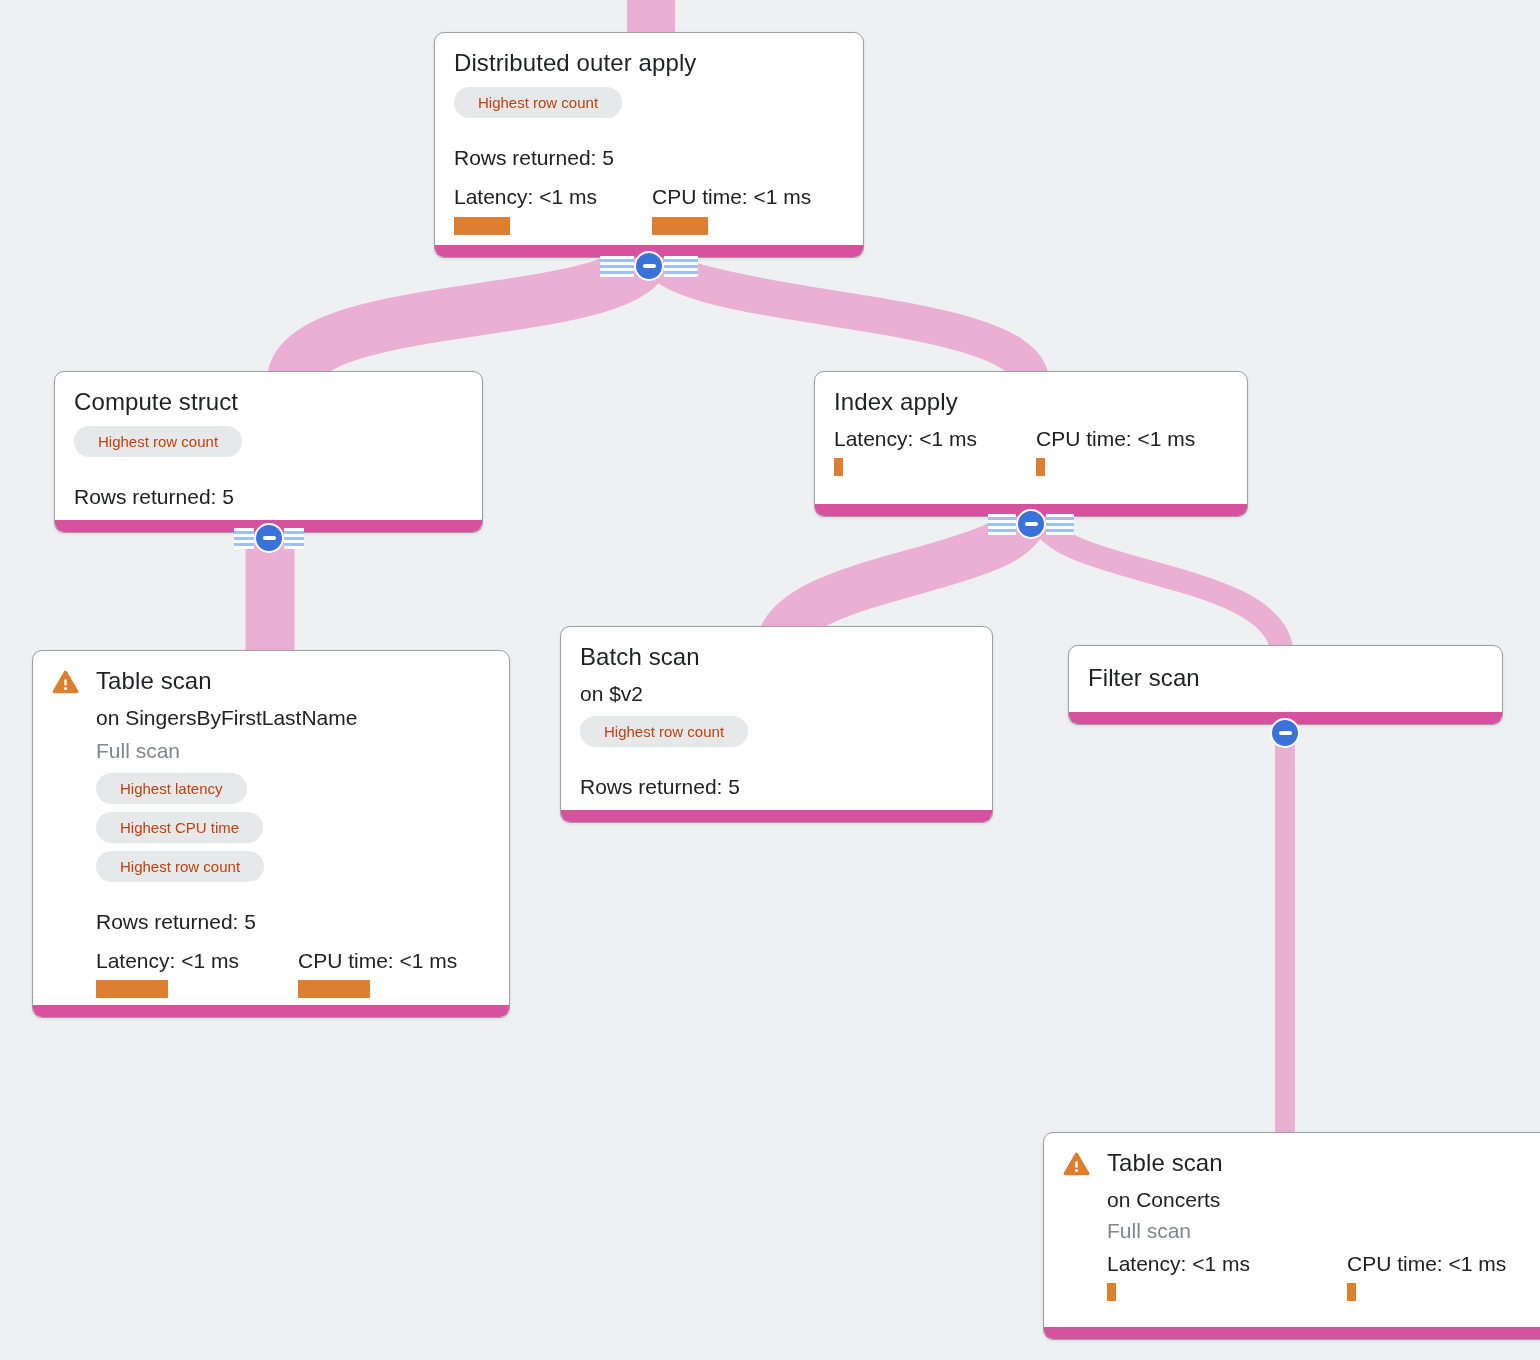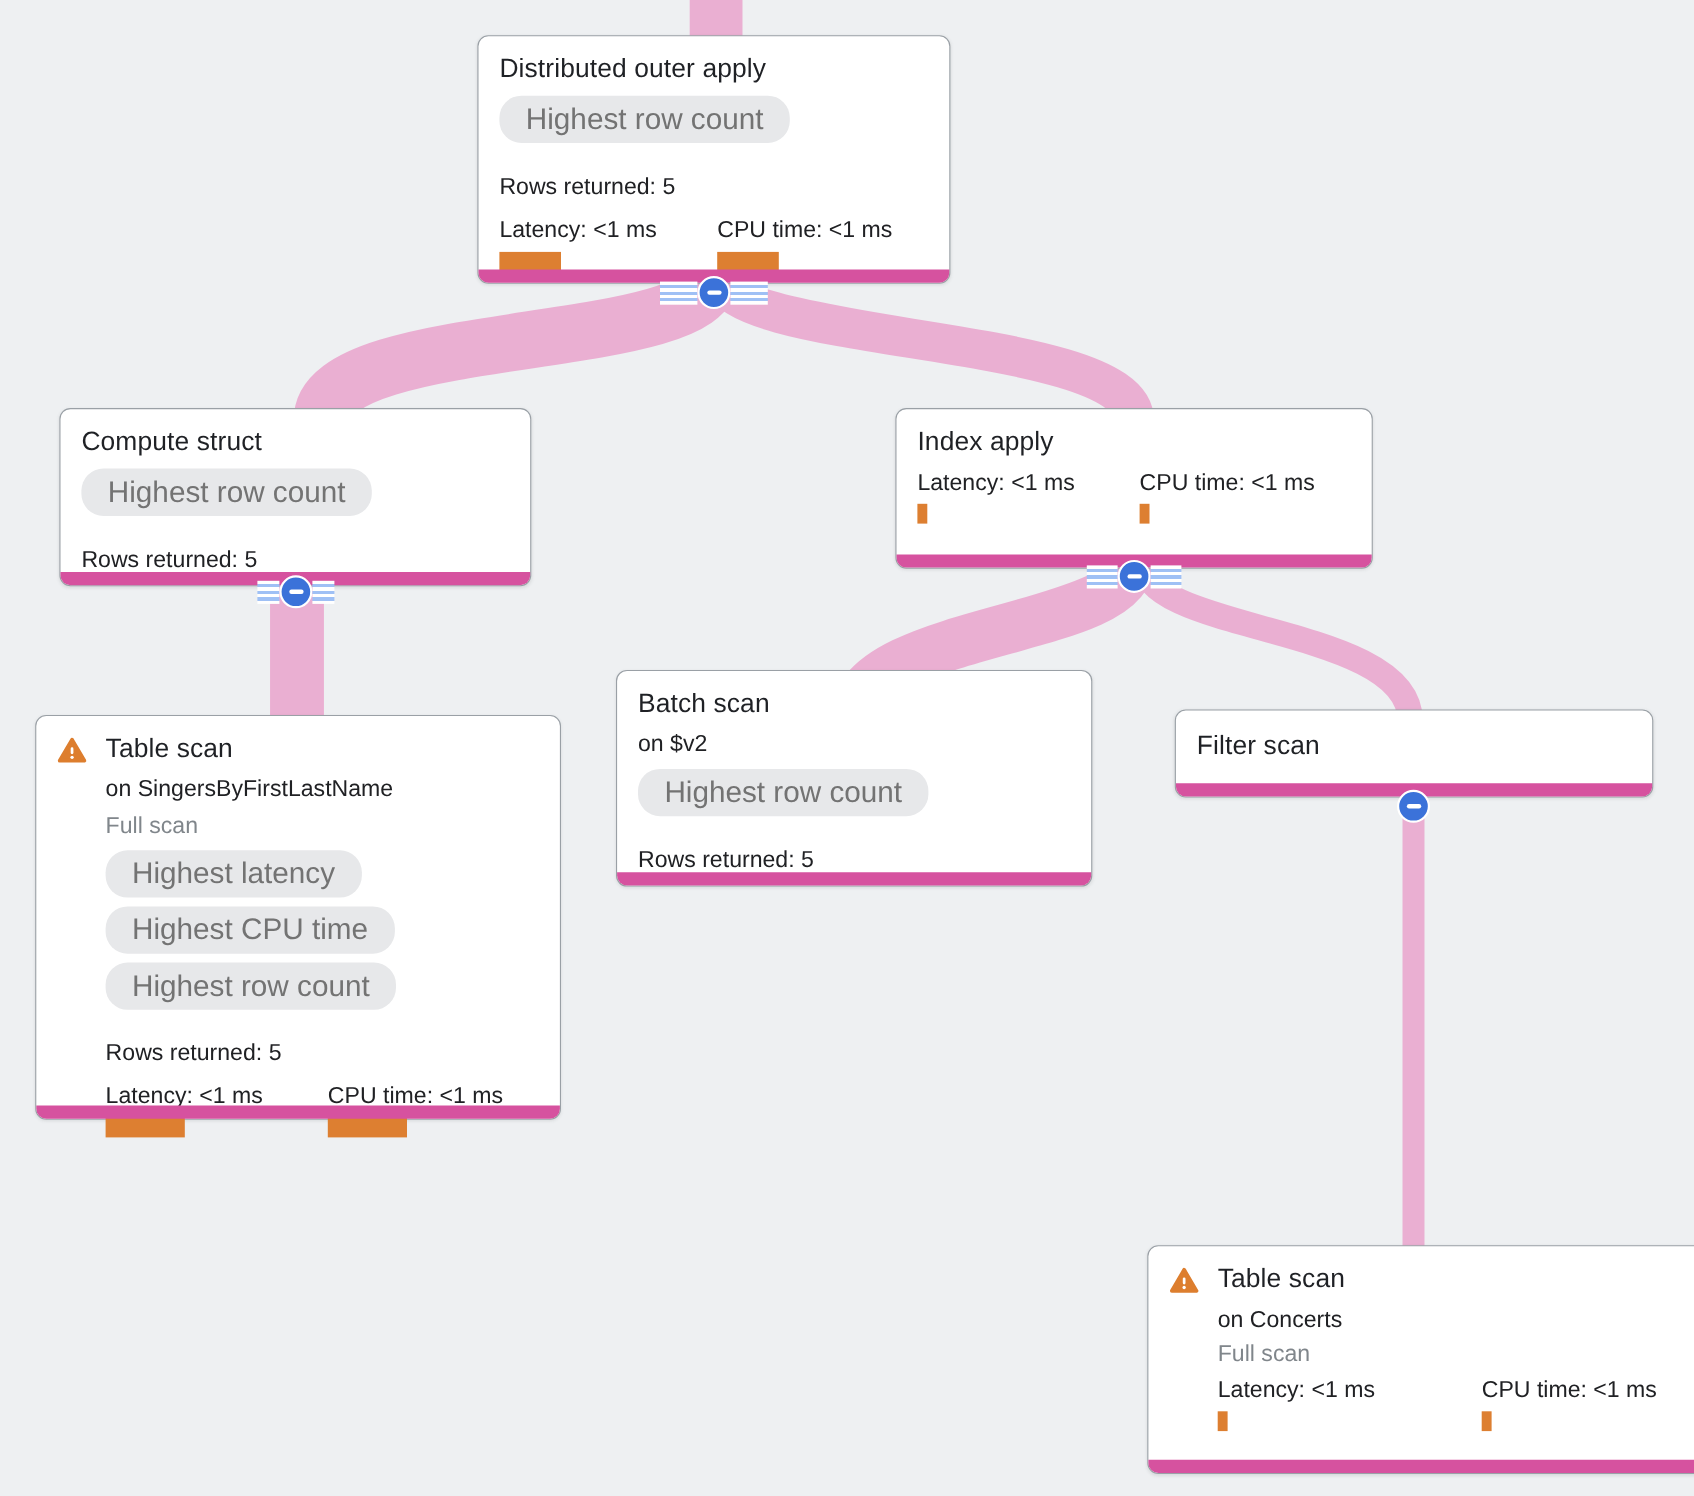--- a/index.html
+++ b/index.html
@@ -26,22 +26,22 @@
   .node-content.with-icon{display:grid;grid-template-columns:44px 1fr;}
   .warn-cell{padding-top:3px;}
   .warn-icon{width:27px;height:27px;display:block;}
   .node-title{
     font-size:24px;font-weight:500;color:#1f2125;letter-spacing:.1px;
     line-height:1.25;
   }
   .node-sub{font-size:21px;color:#202124;margin-top:8px;line-height:1.3;}
   .node-grey{font-size:21px;color:#80868b;margin-top:6px;line-height:1.3;}
   .pill{
-    display:inline-block;background:#e7e8ea;color:#737373;
-    font-size:27px;line-height:1;padding:8px 24px;border-radius:20px;
+    display:inline-block;background:#e7e8ea;color:#c2410c;
+    font-size:15px;line-height:1;padding:8px 24px;border-radius:20px;
     margin-top:9px;
   }
   .pill-stack .pill{display:table;margin-top:8px;}
   .rows-line{font-size:21px;color:#202124;margin-top:26px;line-height:1.3;}
   .metrics{display:flex;margin-top:13px;justify-content:space-between;}
   .metric-col{width:192px;}
   .metric-label{font-size:21px;color:#202124;line-height:1.25;}
   .bar{height:18px;background:#dd7f31;margin-top:6px;}
   .bar-md{width:56px;}
   .bar-lg{width:72px;}
@@ -154,21 +154,21 @@
         <div class="metric-col">
           <div class="metric-label">CPU time: &lt;1 ms</div>
           <div class="bar bar-lg"></div>
         </div>
       </div>
     </div>
   </div>
   <div class="node-bar"></div>
 </div>
 
-<div class="node" style="left:560px;top:609px;width:433px;height:197px;">
+<div class="node" style="left:560px;top:626px;width:433px;height:197px;">
   <div class="node-content">
     <div class="node-title">Batch scan</div>
     <div class="node-sub">on $v2</div>
     <span class="pill">Highest row count</span>
     <div class="rows-line">Rows returned: 5</div>
   </div>
   <div class="node-bar"></div>
 </div>
 
 <div class="node" style="left:1068px;top:645px;width:435px;height:80px;">

